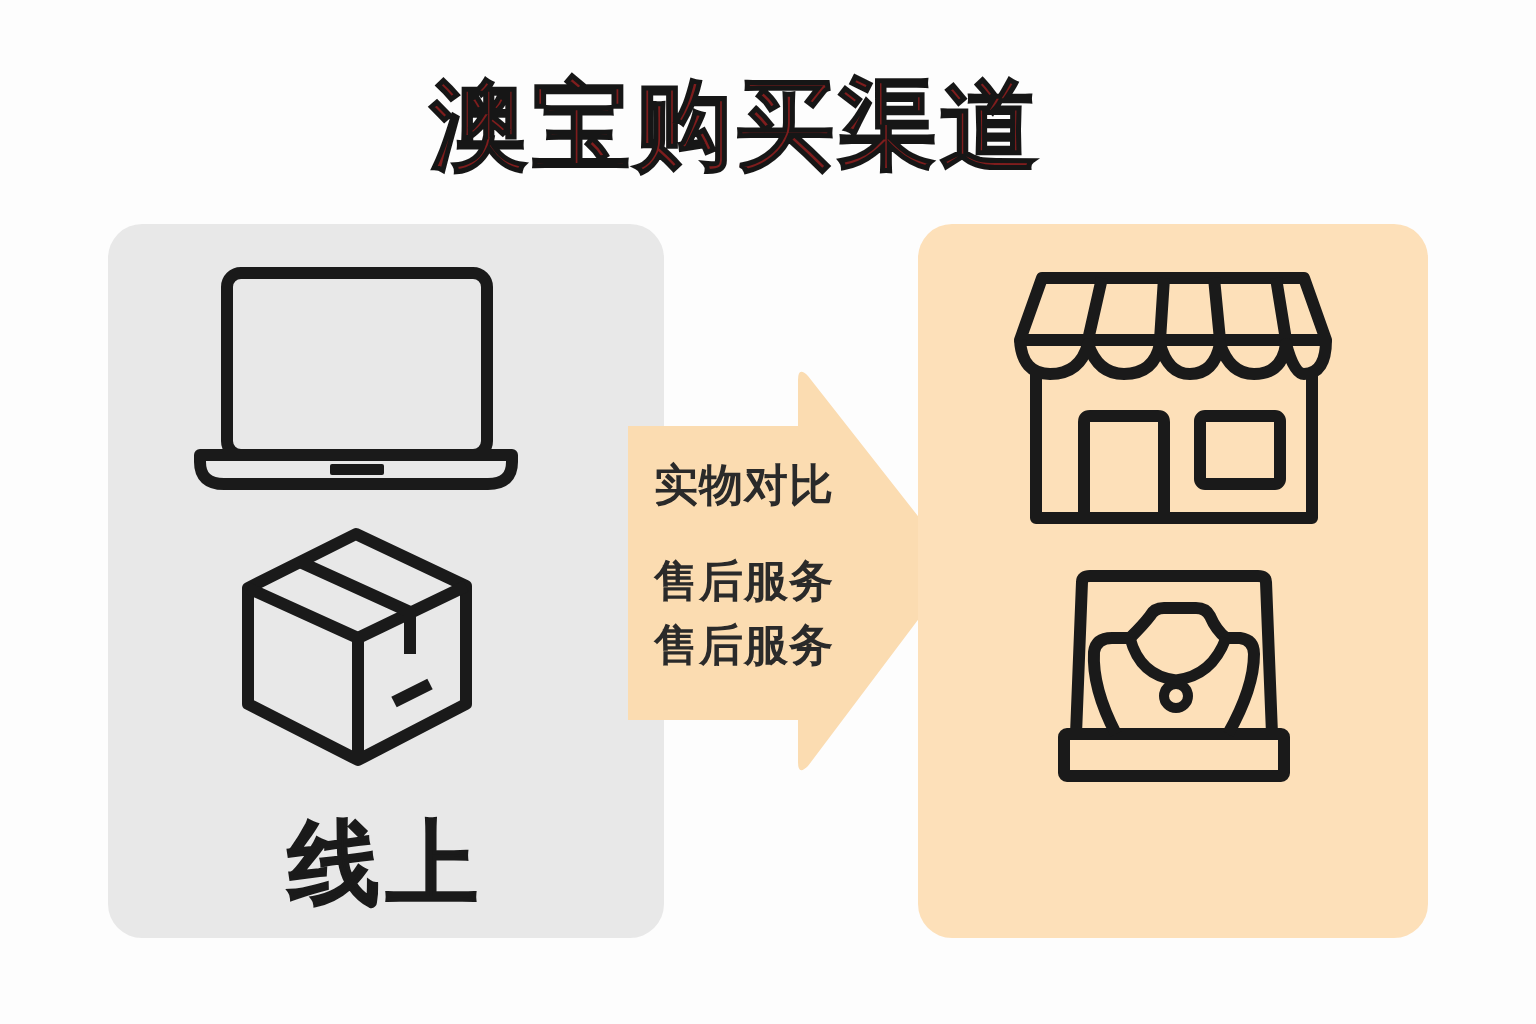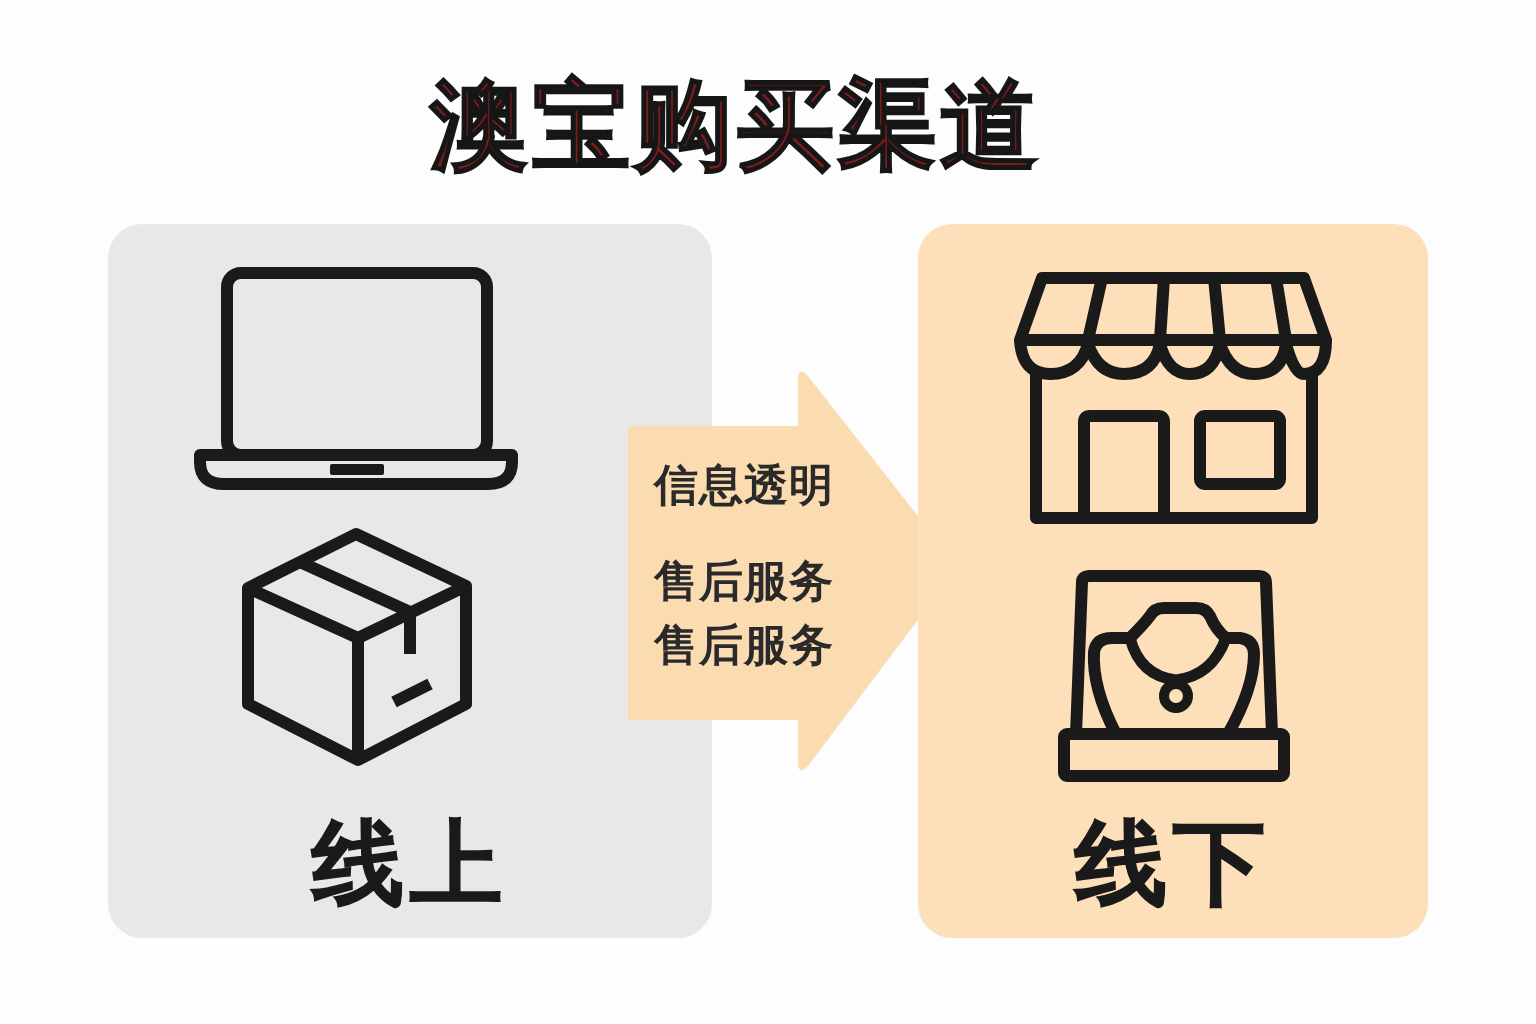--- a/index.html
+++ b/index.html
@@ -10,21 +10,21 @@
     color: #1a1a1a;
   }
   .title {
     position: absolute; left: 0; top: 62px; width: 1472px; text-align: center;
     font-size: 98px; font-weight: 900; letter-spacing: 4px; line-height: 110px;
     color: #7f1d1d;
     margin-top: 8px;
     -webkit-text-stroke: 2px #161616;
   }
   .panel { position: absolute; border-radius: 34px; }
-  .panel-online { left: 108px; top: 224px; width: 556px; height: 714px; background: #e8e8e8; padding-left: 48px; }
+  .panel-online { left: 108px; top: 224px; width: 556px; height: 714px; background: #e8e8e8; }
   .panel-offline { left: 918px; top: 224px; width: 510px; height: 714px; background: #fde0b9; }
   .icon { position: absolute; }
   .panel-label {
     position: absolute; left: 0; width: 100%; text-align: center;
     font-size: 92px; font-weight: 700; line-height: 100px; top: 590px;
     color: #1a1a1a; letter-spacing: 6px;
     -webkit-text-stroke: 1.5px #1a1a1a;
   }
   .arrow { position: absolute; left: 628px; top: 366px; width: 330px; height: 410px; }
   .arrow-text {
@@ -52,21 +52,21 @@
     <path d="M62 38 L172 88 L172 130" fill="none" stroke="#1a1a1a" stroke-width="12" stroke-linejoin="round"></path>
     <path d="M156 178 L192 160" fill="none" stroke="#1a1a1a" stroke-width="12" stroke-linecap="butt"></path>
   </svg>
 
   <div class="panel-label">线上</div>
 </div>
 
 <svg class="arrow" viewBox="0 0 330 410" width="330" height="410">
   <path d="M0 60 H170 V14 Q170 0 180 10 L326 196 Q330 200 326 206 L180 400 Q170 410 170 396 V354 H0 Z" fill="#fbdcb1"></path>
 </svg>
-<div class="arrow-text" style="top:460px;">信息透明</div>
+<div class="arrow-text" style="top:460px;">实物对比</div>
 <div class="arrow-text" style="top:556px;">售后服务</div>
 <div class="arrow-text" style="top:620px;">售后服务</div>
 
 <div class="panel panel-offline">
   <svg class="icon" style="left:96px; top:46px;" width="320" height="256" viewBox="0 0 320 256">
 
     <path d="M28 8 H290 L312 70 H6 Z" fill="none" stroke="#1a1a1a" stroke-width="12" stroke-linejoin="round"></path>
     <path d="M88 8 L74 70 M150 8 L146 70 M200 8 L206 70 M262 8 L272 70" stroke="#1a1a1a" stroke-width="12"></path>
     <path d="M6 70 Q8 104 36 104 Q66 104 74 74 Q84 104 110 104 Q140 104 146 74 Q154 104 176 104 Q200 104 206 74 Q216 104 240 104 Q268 104 272 74 Q280 104 290 104 Q312 104 312 70" fill="none" stroke="#1a1a1a" stroke-width="12" stroke-linejoin="round"></path>
 
@@ -77,14 +77,13 @@
 
   <svg class="icon" style="left:138px; top:344px;" width="236" height="216" viewBox="0 0 236 216">
     <path d="M20 166 L26 14 Q26 8 34 8 H202 Q210 8 210 14 L216 166" fill="none" stroke="#1a1a1a" stroke-width="12" stroke-linejoin="round"></path>
     <rect x="8" y="166" width="220" height="42" rx="3" fill="none" stroke="#1a1a1a" stroke-width="12"></rect>
 
     <path d="M60 166 Q36 120 38 84 Q40 70 56 70 H74 Q88 56 94 48 Q98 40 108 40 H140 Q150 40 154 48 Q160 62 170 70 H184 Q198 72 198 86 Q198 120 172 166" fill="none" stroke="#1a1a1a" stroke-width="12" stroke-linejoin="round"></path>
     <path d="M74 70 Q84 108 120 112 Q156 108 170 70" fill="none" stroke="#1a1a1a" stroke-width="11"></path>
     <circle cx="120" cy="128" r="12" fill="none" stroke="#1a1a1a" stroke-width="10"></circle>
   </svg>
 
-  <div class="panel-label">线下</div>
 </div>
 
 </body></html>

